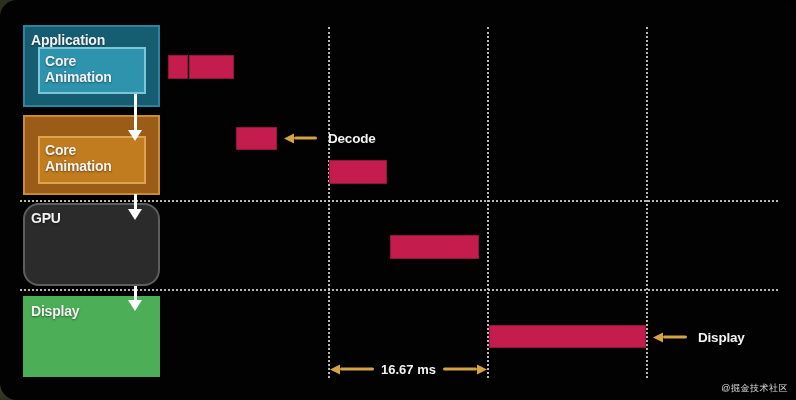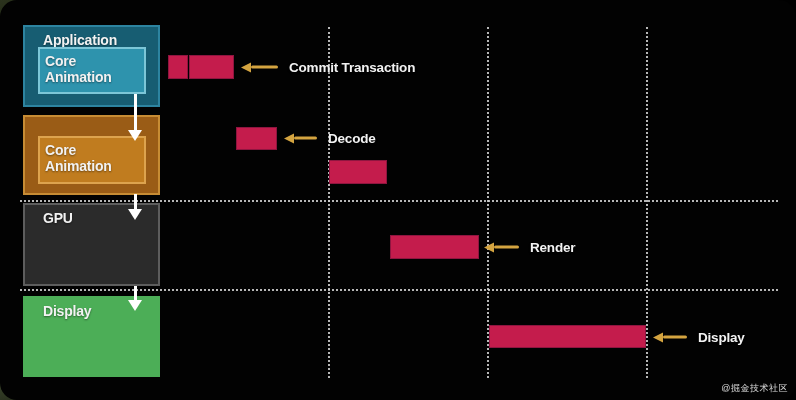--- a/index.html
+++ b/index.html
@@ -12,29 +12,29 @@
   .corner-bl{position:absolute;left:0;bottom:0;width:84px;height:52px;
              background:linear-gradient(160deg,#51603c,#161a10);}
   .frame{position:absolute;inset:0;background:#020202;border-radius:17px;overflow:hidden;}
 
   
   .vline{position:absolute;top:27px;height:351px;width:0;border-left:2px dotted rgba(215,215,215,.85);}
   .hline{position:absolute;left:20px;width:758px;height:0;border-top:2px dotted rgba(215,215,215,.85);}
 
   
   .stage{position:absolute;left:23px;width:137px;border:2px solid;}
-  .stage-label{padding:5px 0 0 18px;font-size:14px;font-weight:700;letter-spacing:-.2px;
+  .stage-label{padding:5px 0 0 6px;font-size:14px;font-weight:700;letter-spacing:-.2px;
                text-shadow:0 1px 2px rgba(0,0,0,.45);}
   .inner-box{position:absolute;border:2px solid;}
   .inner-box .stage-label{padding:4px 16px 0 5px;}
   .st-app{top:25px;height:82px;background:#175d72;border-color:#2d84a0;}
   .st-app .inner-box{left:13px;top:20px;width:108px;height:47px;background:#2e93ad;border-color:#7cc6d7;}
   .st-render{top:115px;height:80px;background:#9a5c16;border-color:#c78c34;}
   .st-render .inner-box{left:13px;top:19px;width:108px;height:48px;background:#c07c1f;border-color:#dda34e;}
-  .st-gpu{top:203px;height:83px;background:#2b2b2b;border-color:#5d5d5d;}
+  .st-gpu{top:203px;height:83px;background:#2b2b2b;border-color:#5d5d5d;border-radius:16px;}
   .st-display{top:296px;height:81px;background:#4cae57;border-color:#4cae57;}
 
   
   .varrow-line{position:absolute;left:134px;width:3px;background:#fff;}
   .varrow-head{position:absolute;left:128px;width:0;height:0;
                border-left:7px solid transparent;border-right:7px solid transparent;border-top:11px solid #fff;}
 
   
   .bar{position:absolute;background:#c41c4c;border:1px solid #8f1540;}
 
@@ -102,37 +102,34 @@
     <div class="varrow-line" style="top:286px;height:15px;"></div>
     <div class="varrow-head" style="top:300px;"></div>
 
     <div class="bar" style="left:168px;top:55px;width:20px;height:24px;"></div>
     <div class="bar" style="left:189px;top:55px;width:45px;height:24px;"></div>
     <div class="bar" style="left:236px;top:127px;width:41px;height:23px;"></div>
     <div class="bar" style="left:329px;top:160px;width:58px;height:24px;"></div>
     <div class="bar" style="left:390px;top:235px;width:89px;height:24px;"></div>
     <div class="bar" style="left:489px;top:325px;width:157px;height:23px;"></div>
 
-    <div class="ann" style="left:241px;top:67px;">
-      <span class="head"></span>
-      <span class="shaft" style="width:27px;"></span>
-      <span class="txt">Commit Transaction</span>
-    </div>
     <div class="ann" style="left:284px;top:138px;">
       <span class="head"></span>
       <span class="shaft" style="width:23px;"></span>
       <span class="txt">Decode</span>
-    </div>
-    <div class="ann" style="left:484px;top:247px;">
-      <span class="head"></span>
-      <span class="shaft" style="width:25px;"></span>
-      <span class="txt">Render</span>
     </div>
     <div class="ann" style="left:653px;top:337px;">
       <span class="head"></span>
       <span class="shaft" style="width:24px;"></span>
       <span class="txt">Display</span>
     </div>
 
+    <div class="interval">
+      <span class="head-l"></span>
+      <span class="shaft"></span>
+      <span class="txt">16.67 ms</span>
+      <span class="shaft"></span>
+      <span class="head-r"></span>
+    </div>
 
     <div class="watermark">@掘金技术社区</div>
   </div>
 </div>
 
 </body></html>

